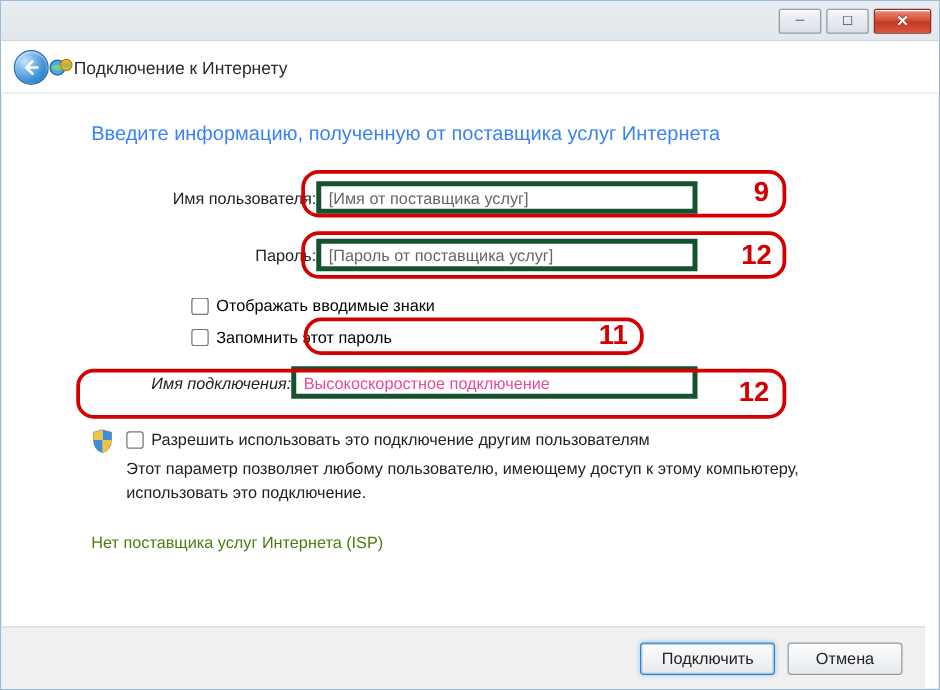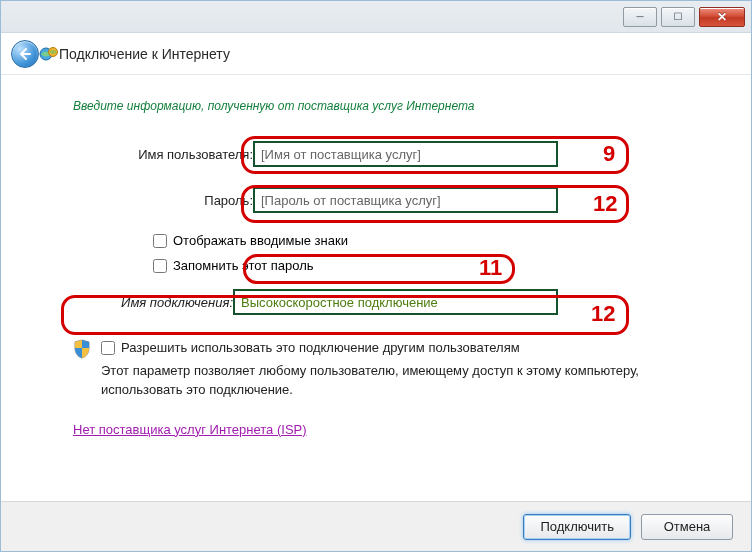--- a/index.html
+++ b/index.html
@@ -68,81 +68,79 @@
   .globe-icon {
     width: 20px; height: 20px;
     display:flex;align-items:center;justify-content:center;
   }
   .header-title { color:#2a2a2a; font-size: 14px; }
   
   .content {
     padding: 24px 56px 10px 72px;
   }
   .page-heading {
-    color:#15803d;
-    font-size: 12px;
+    color:#3b82f6;
+    font-size: 16px;
     margin-bottom: 28px;
     font-weight: 400;
-    font-style: italic;
   }
   .row {
     display:flex;
     align-items: center;
     margin-bottom: 20px;
     position: relative;
   }
   .label {
     width: 180px;
     color:#222;
     text-align:right;
   }
   .field-wrap {
     width: 305px;
     position: relative;
   }
   input[type="text"] {
     width: 100%;
     height: 26px;
-    border: 2px solid #14532d;
+    border: 4px solid #14532d;
     padding: 2px 6px;
     font: inherit;
     color:#666;
     background:#fff;
   }
-  input[type="text"].black { color:#4d7c0f; }
+  input[type="text"].black { color:#ec4899; }
   .checkbox-row {
     display:flex; align-items:center; gap:6px;
     margin-left: 80px;
     margin-bottom: 10px;
     position: relative;
   }
   input[type="checkbox"]{
     width:14px;height:14px;margin:0;
   }
   .allow-block {
     margin-top: 24px;
     display:flex;
     gap:10px;
   }
   .shield {
     width:18px;height:20px;flex:none;
   }
   .allow-text { color:#222; line-height:1.45; }
   .allow-text .first { display:flex; align-items:center; gap:6px; margin-bottom:4px;}
   .link {
-    color:#a21caf;
-    text-decoration: underline;
+    color:#4d7c0f;
     margin-top: 22px;
     display:inline-block;
     cursor:pointer;
   }
   
   .footer {
     position: absolute;
-    left:0; right:0; bottom:0;
+    left:0; right:11px; bottom:0;
     height: 50px;
     background:#f0f0f0;
     border-top:1px solid #d9d9d9;
     display:flex;
     justify-content:flex-end;
     align-items:center;
     padding-right:18px;
     gap:10px;
   }
   .btn {

